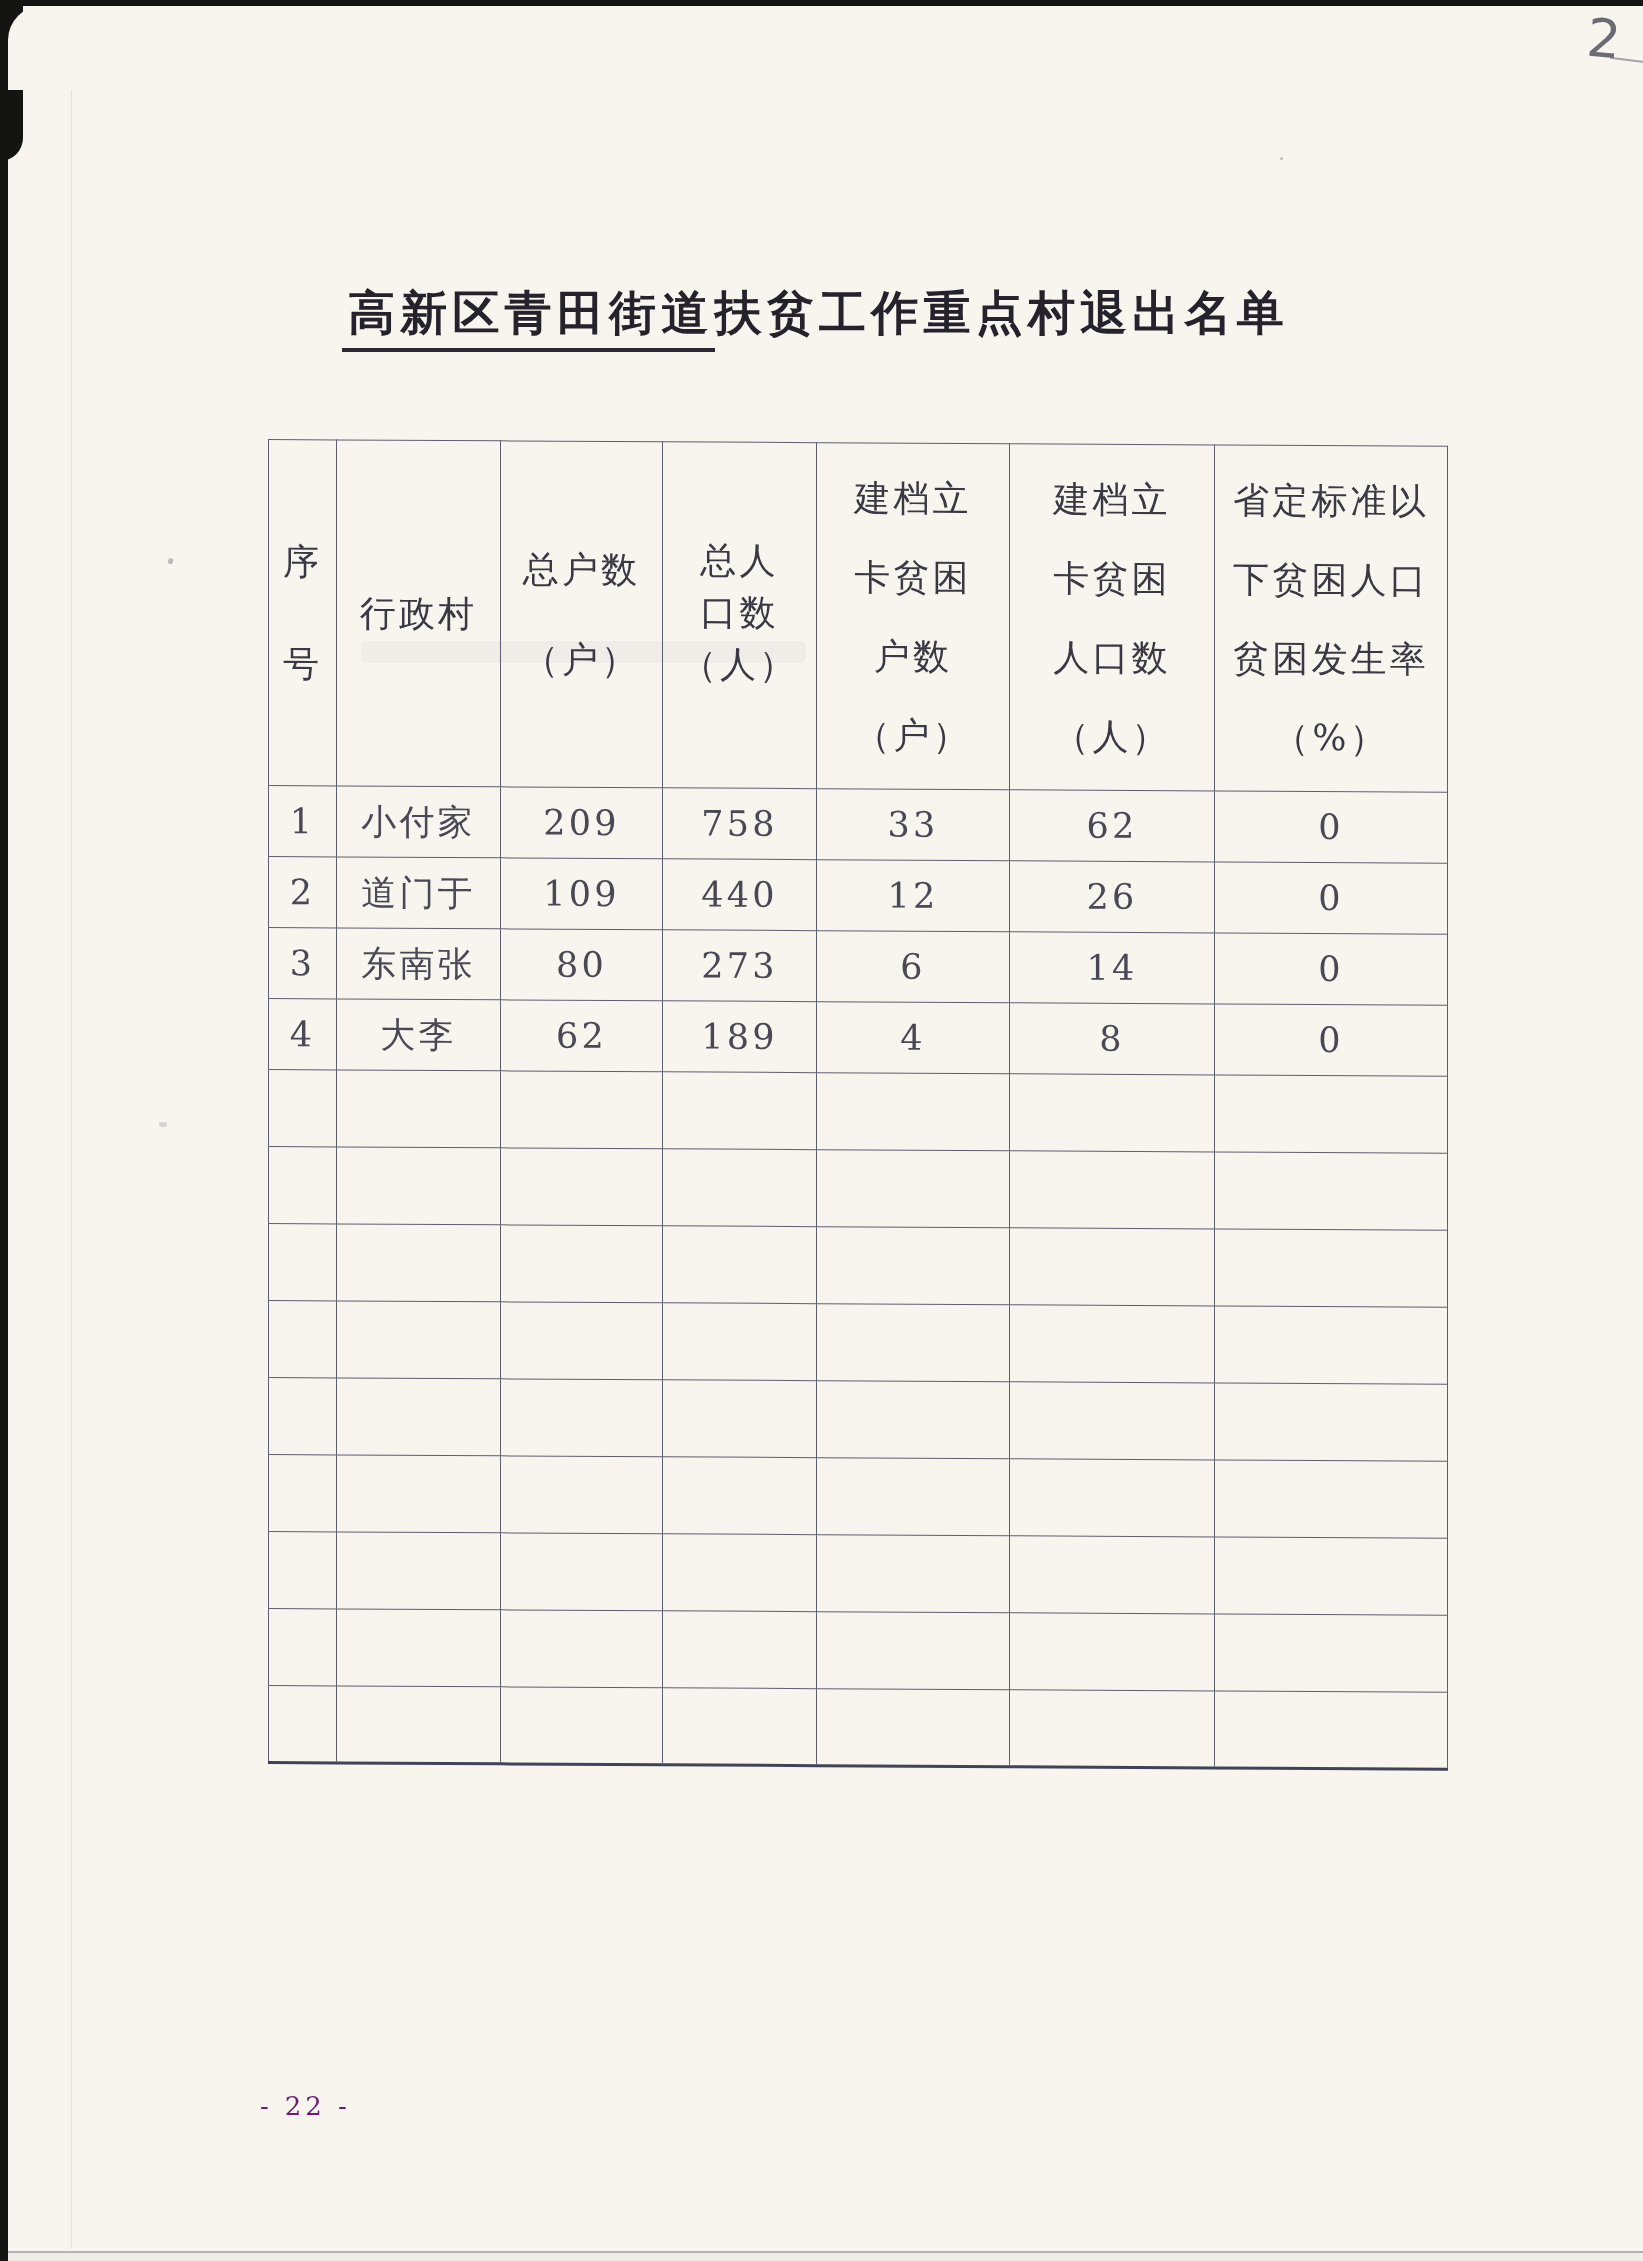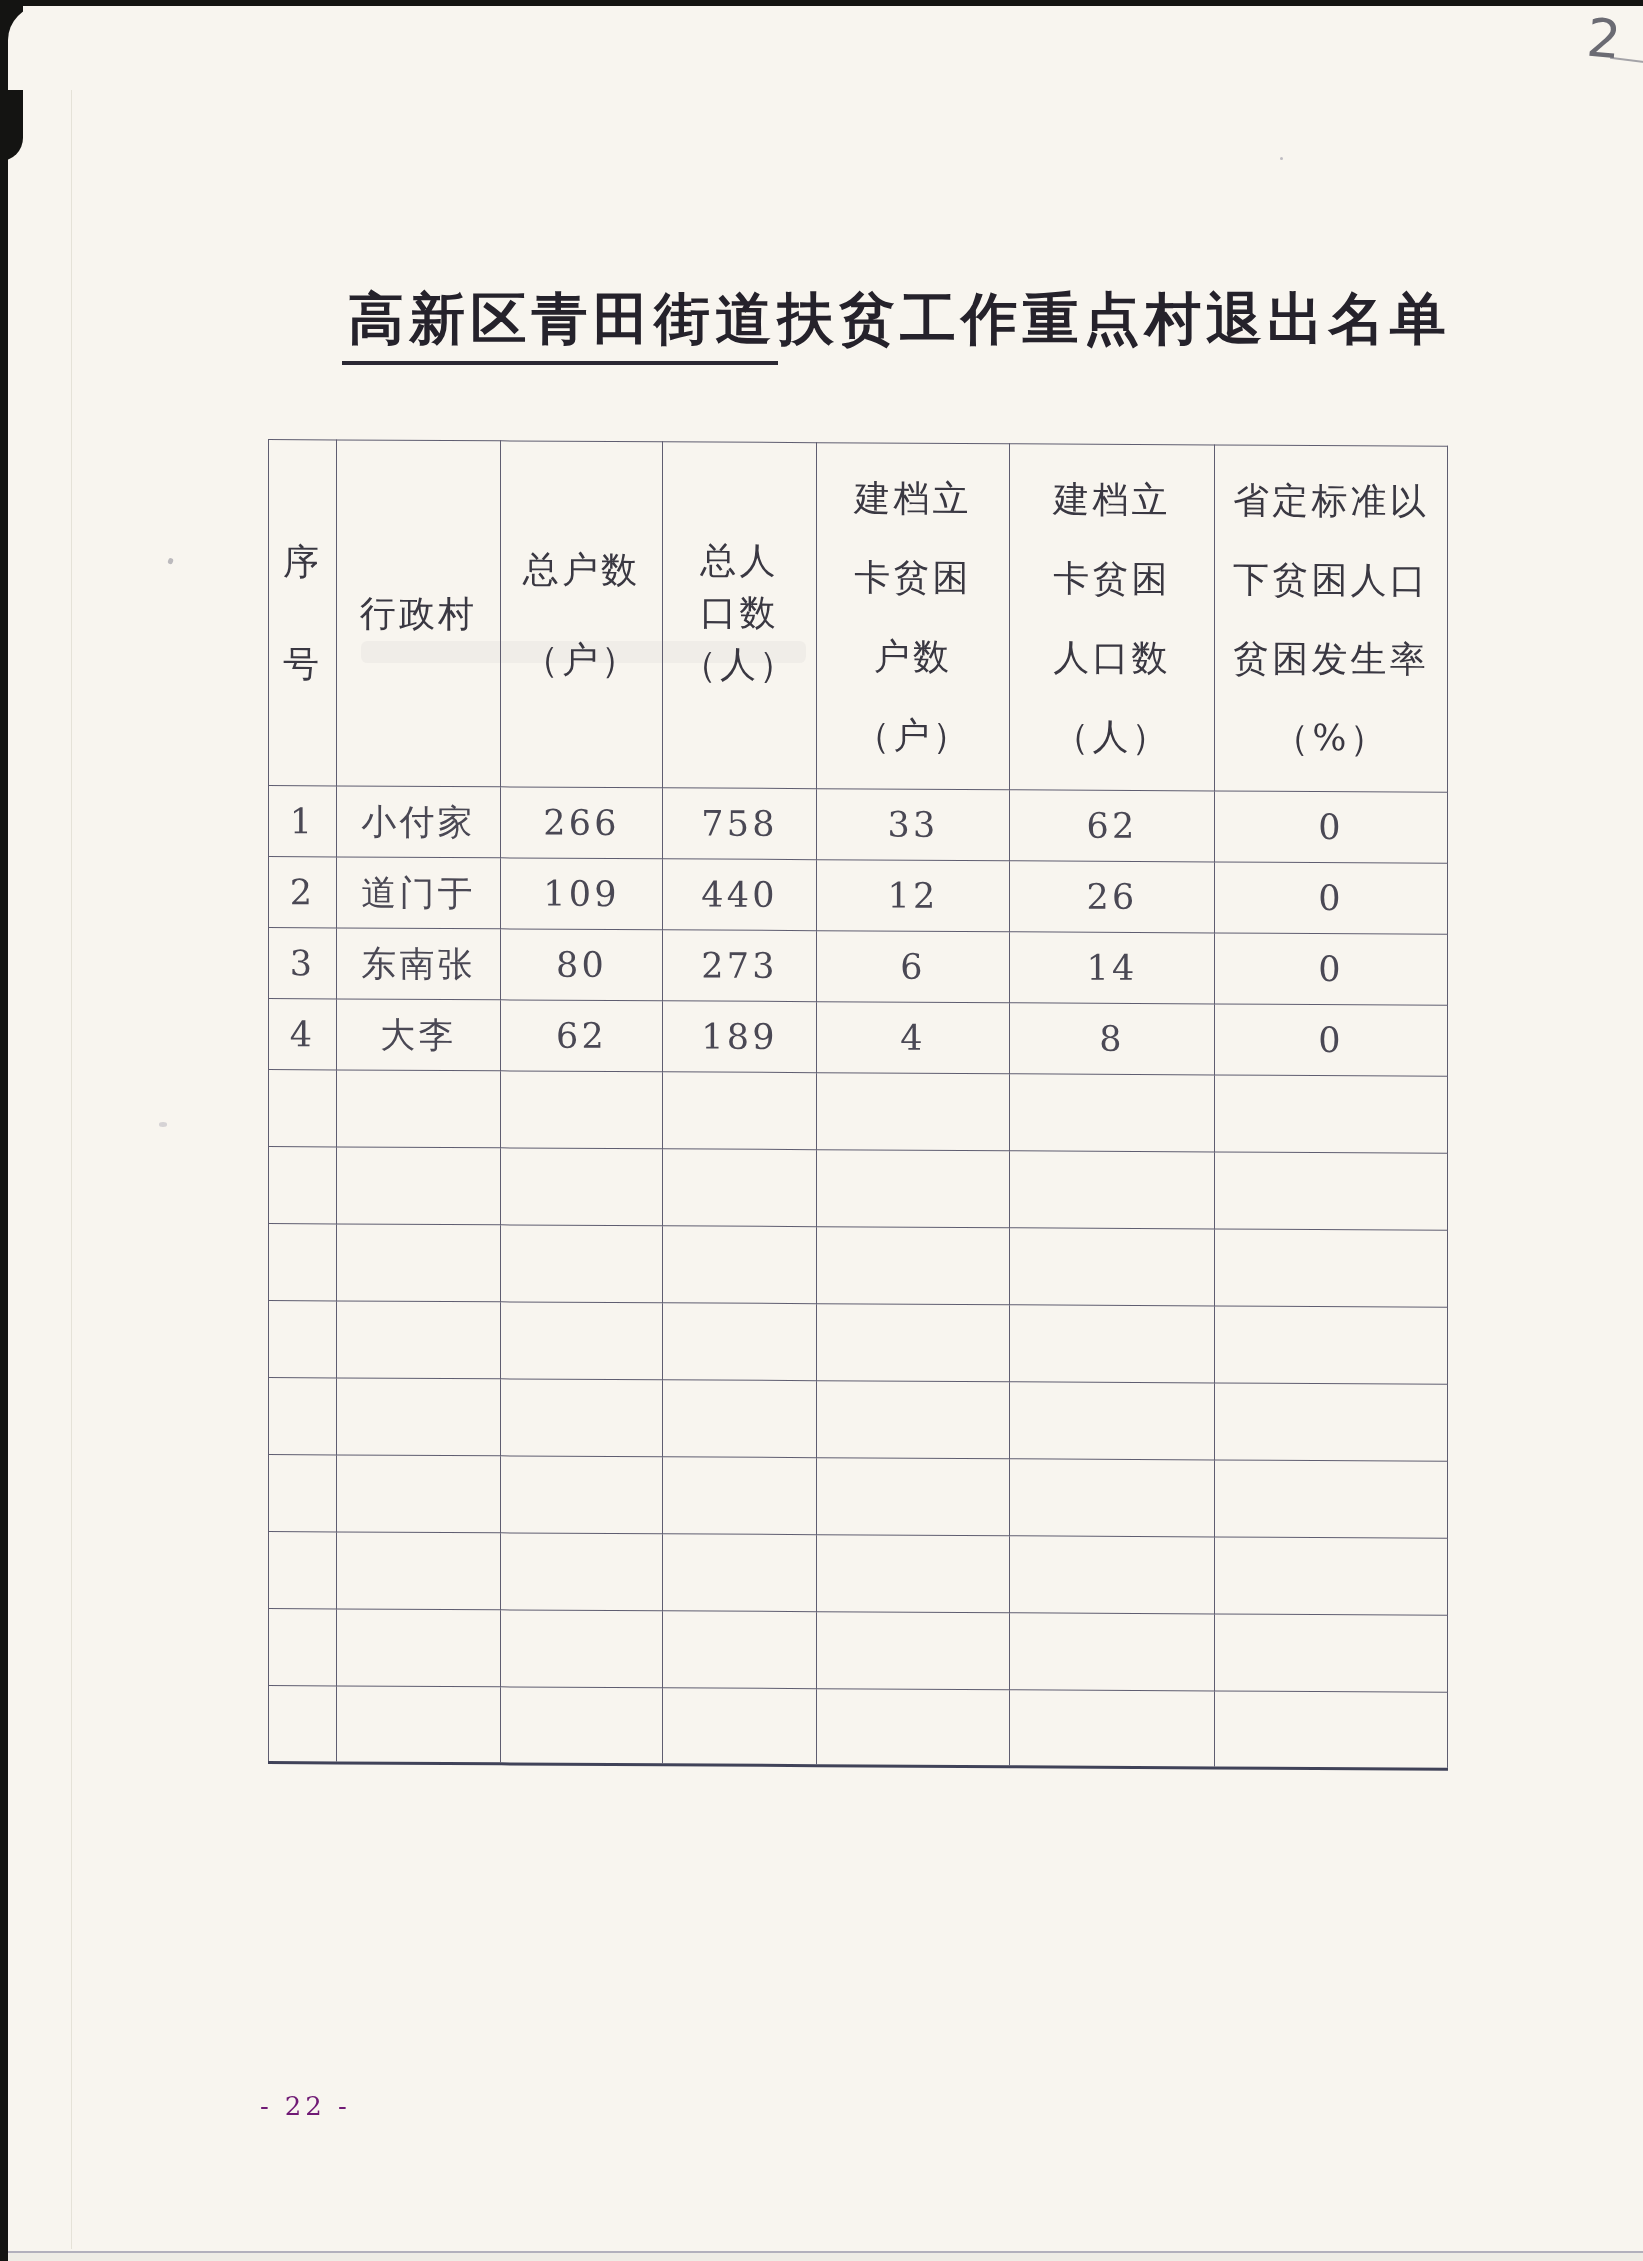--- a/index.html
+++ b/index.html
@@ -27,21 +27,21 @@
     position:absolute;left:1587px;top:7.7px;z-index:7;
     font-family:"DejaVu Sans","Liberation Sans",sans-serif;
     font-size:53px;color:#53535e;transform:rotate(5deg);
     opacity:.85;
   }
   .hand-tail{position:absolute;left:1610px;top:59px;width:37px;height:1.9px;background:#6d6d78;transform:rotate(7deg);opacity:.6;z-index:7;}
 
   
   .title{
     position:absolute;left:348px;top:282px;z-index:3;
-    font-size:56px;font-weight:bold;letter-spacing:5.2px;
+    font-size:47px;font-weight:bold;letter-spacing:5.2px;
     color:#25222b;white-space:nowrap;
   }
   .title .u{
     display:inline-block;
     border-bottom:4.5px solid #2b2833;
     padding:0 1.3px 3.2px 6.4px;margin-left:-6.4px;
   }
 
   
   table.doc{
@@ -120,21 +120,21 @@
 人口数
 （人）</td>
       <td>省定标准以
 下贫困人口
 贫困发生率
 （%）</td>
     </tr>
     <tr class="drow">
       <td>1</td>
       <td>小付家</td>
-      <td>266</td>
+      <td>209</td>
       <td>758</td>
       <td>33</td>
       <td>62</td>
       <td>0</td>
     </tr>
     <tr class="drow">
       <td>2</td>
       <td>道门于</td>
       <td>109</td>
       <td>440</td>

